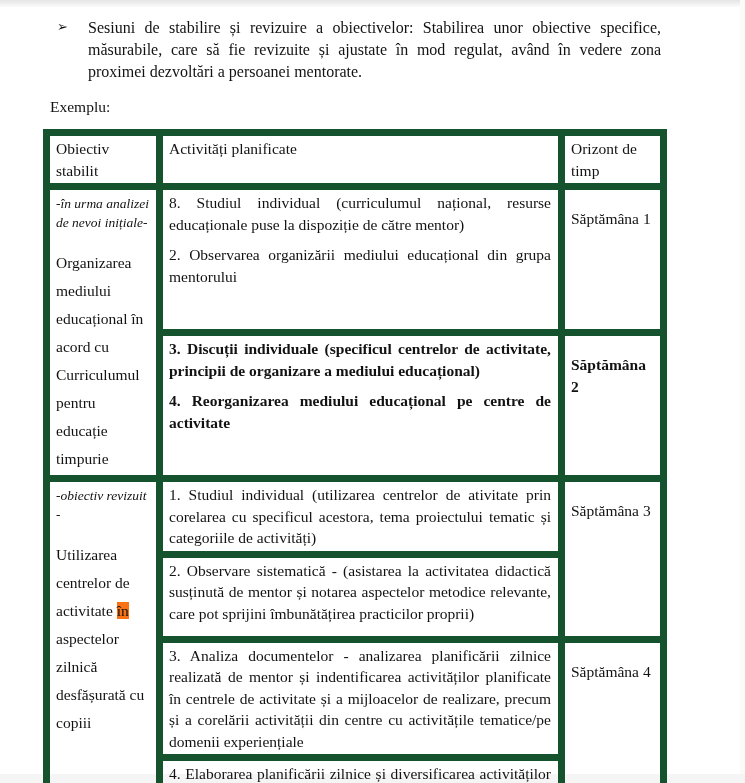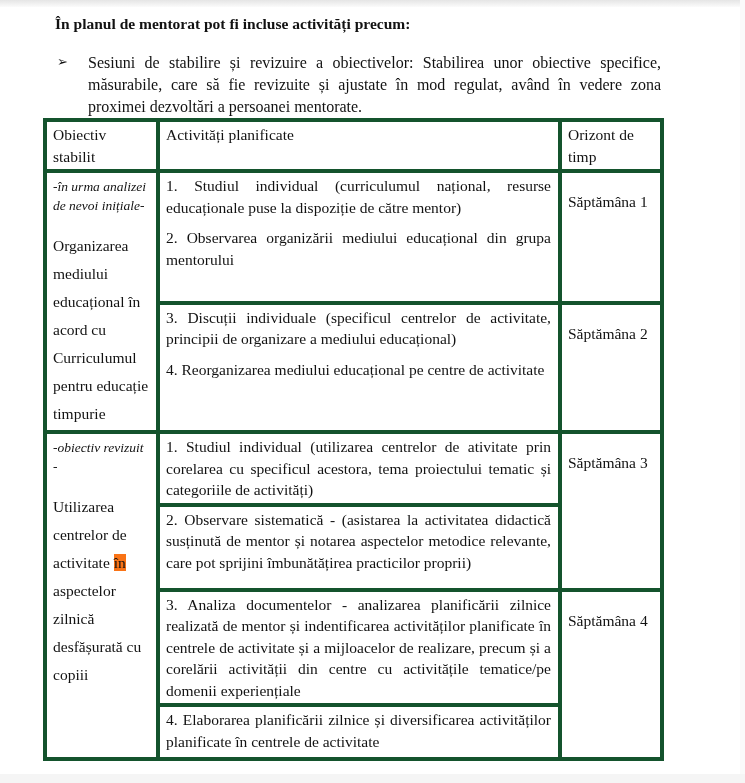--- a/index.html
+++ b/index.html
@@ -18,25 +18,25 @@
 
   .heading{font-size:15.5px;font-weight:bold;margin:13px 0 0 12px;line-height:22px;}
 
   .bullet-row{display:flex;margin:17px 0 0 14px;}
   .bullet-marker{width:31px;flex:none;font-size:13px;padding-top:2px;}
   .bullet-text{flex:1;text-align:justify;font-size:16px;line-height:22px;}
 
   .exemplu{margin:13px 0 11px 7px;font-size:15.5px;line-height:22px;}
 
   table{border-collapse:collapse;table-layout:fixed;width:617px;}
-  td{border:4px solid #14532d;vertical-align:top;padding:2px 7px 2px 6px;
+  td{border:7px solid #14532d;vertical-align:top;padding:2px 7px 2px 6px;
      font-size:15.5px;line-height:21.5px;overflow:hidden;}
   col.c1{width:113px;} col.c2{width:402px;} col.c3{width:102px;}
 
-  tr.h-head{height:48px;} tr.h1{height:99px;} tr.h2{height:101px;}
+  tr.h-head{height:48px;} tr.h1{height:99px;} tr.h2{height:101px;font-weight:bold;}
   tr.h3{height:69px;} tr.h4{height:85px;} tr.h5{height:107px;} tr.h6{height:54px;}
 
   td.head .limit{display:inline-block;max-width:74px;}
 
   td.act p{margin:0 0 9px;text-align:justify;}
   td.act p:last-child{margin-bottom:0;}
 
   td.obj{padding-top:4px;}
   .obj-note{font-style:italic;font-size:13.5px;line-height:19px;}
   .obj-text{margin-top:17px;font-size:15.5px;line-height:28px;}
@@ -47,27 +47,27 @@
 </head>
 <body>
 
 <div class="page">
   <div class="edge-top"></div>
   <div class="edge-right"></div>
   <div class="edge-bottom"></div>
 
   <div class="content">
 
-    <div class="heading">În planul de mentorat pot fi incluse activități precum:</div>
 
     <div class="bullet-row">
       <span class="bullet-marker">➢</span>
       <span class="bullet-text">Sesiuni de stabilire și revizuire a obiectivelor: Stabilirea unor obiective specifice, măsurabile, care să fie revizuite și ajustate în mod regulat, având în vedere zona proximei dezvoltări a persoanei mentorate.</span>
     </div>
 
+    <div class="exemplu">Exemplu:</div>
 
     <table>
       <colgroup>
           <col class="c1">
           <col class="c2">
           <col class="c3">
         </colgroup>
 
       <tbody>
           <tr class="h-head">
@@ -77,21 +77,21 @@
         <td class="head">Activități planificate</td>
         <td class="head">Orizont de timp</td>
       </tr>
 
       <tr class="h1">
         <td class="obj" rowspan="2">
           <div class="obj-note">-în urma analizei de nevoi inițiale-</div>
           <div class="obj-text">Organizarea mediului educațional în acord cu Curriculumul pentru educație timpurie</div>
         </td>
         <td class="act">
-          <p>1. Studiul individual (curriculumul național, resurse educaționale puse la dispoziție de către mentor)</p>
+          <p>8. Studiul individual (curriculumul național, resurse educaționale puse la dispoziție de către mentor)</p>
           <p>2. Observarea organizării mediului educațional din grupa mentorului</p>
         </td>
         <td class="time">Săptămâna 1</td>
       </tr>
 
       <tr class="h2">
         <td class="act">
           <p>3. Discuții individuale (specificul centrelor de activitate, principii de organizare a mediului educațional)</p>
           <p>4. Reorganizarea mediului educațional pe centre de activitate</p>
         </td>

